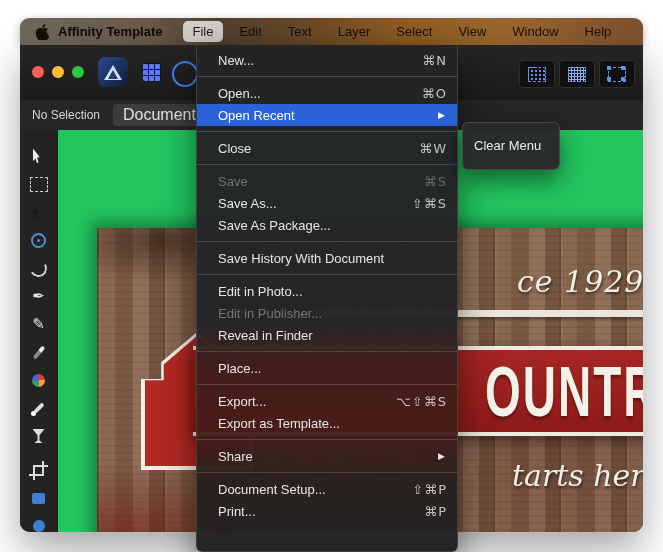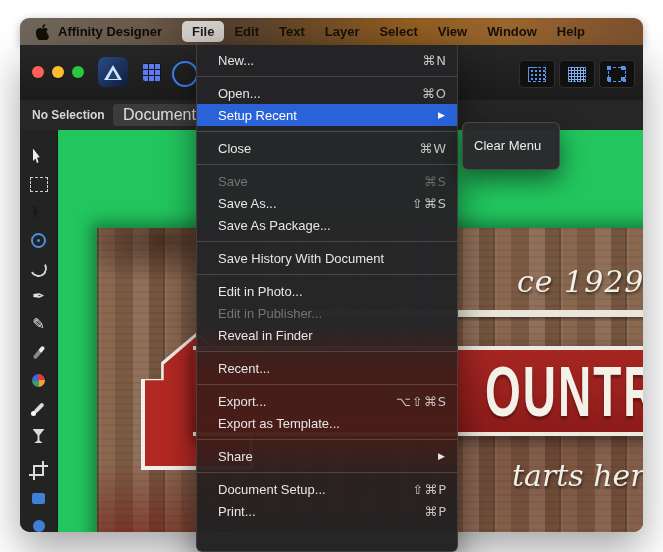--- a/index.html
+++ b/index.html
@@ -6,21 +6,21 @@
   .stage{position:relative;width:663px;height:552px;background:#ffffff;overflow:hidden;
          font-family:"Liberation Sans",sans-serif;-webkit-font-smoothing:antialiased;}
 
   
   .menubar{position:absolute;left:20px;top:18px;width:623px;height:27px;
     border-radius:9px 9px 0 0;display:flex;align-items:center;
     background:linear-gradient(90deg,#6f675c 0%,#6a5a4a 20%,#52402f 32%,#6b4a28 46%,#905d22 62%,#9a672e 78%,#8a5a30 90%,#7c512e 100%);
     box-shadow:0 2px 8px rgba(0,0,0,.28);}
   .apple{margin-left:15px;display:flex;align-items:center;}
   .appname{font-weight:bold;font-size:13px;margin:0 8px 0 9px;color:#0f0b06;}
-  .mb-menus{display:flex;margin-left:12px;font-weight:bold;}
+  .mb-menus{display:flex;gap:6px;margin-left:12px;}
   .mb-item{padding:3px 10px;font-size:13px;color:#17110a;border-radius:5px;}
   .mb-item.active{background:rgba(255,255,255,.74);color:#1d1d1d;}
 
   
   .window{position:absolute;left:20px;top:45px;width:623px;height:487px;background:#1f1f1f;
     border-radius:0 0 10px 10px;overflow:hidden;box-shadow:0 18px 40px rgba(0,0,0,.35);}
   .toolbar{position:absolute;left:0;top:0;width:100%;height:55px;
     background:linear-gradient(#262626,#1b1b1b);border-bottom:1px solid #000;}
   .tl{position:absolute;top:21px;width:12px;height:12px;border-radius:50%;}
   .tl.red{left:12px;background:#ff5f57;}
@@ -39,21 +39,21 @@
   .selgroup{position:absolute;right:8px;top:15px;display:flex;gap:4px;}
   .selbtn{width:34px;height:26px;background:#101010;border:1px solid #2e2e2e;border-radius:4px;
     display:flex;align-items:center;justify-content:center;}
   .selglyph{width:16px;height:13px;border:1px dashed #5a95e8;position:relative;}
   .g1{background:radial-gradient(circle,#5a95e8 1px,transparent 1.3px) 1px 1px/4px 4px;}
   .g2{background:radial-gradient(circle,#8ab4f0 1px,transparent 1.3px) 1px 1px/3px 3px;}
   .g3::before{content:"";position:absolute;left:-2px;top:-2px;width:4px;height:4px;background:#5a95e8;
     box-shadow:14px 0 0 #5a95e8,0 11px 0 #5a95e8,14px 11px 0 #5a95e8;}
 
   .contextbar{position:absolute;left:0;top:55px;width:100%;height:30px;background:#262626;border-bottom:1px solid #101010;}
-  .sel-status{position:absolute;left:12px;top:0;line-height:30px;font-size:12px;color:#d6d6d6;font-weight:bold;}
+  .sel-status{position:absolute;left:12px;top:0;line-height:30px;font-size:12px;color:#d6d6d6;}
   .doc-tab{position:absolute;left:93px;top:4px;width:96px;height:22px;background:#3c3c3c;border-radius:4px;
     color:#e0e0e0;font-size:16px;line-height:22px;padding-left:10px;overflow:hidden;white-space:nowrap;box-sizing:border-box;}
 
   .workarea{position:absolute;left:0;top:85px;right:0;bottom:0;display:flex;}
   .toolpanel{width:38px;background:#232323;border-right:1px solid #161616;padding-top:14px;
     display:flex;flex-direction:column;align-items:center;gap:4px;box-sizing:border-box;}
   .tool{width:30px;height:24px;display:flex;align-items:center;justify-content:center;position:relative;border-radius:4px;flex:none;}
   .tool:nth-child(12){margin-top:6px;}
   .icon-cursor::before{content:"";width:11px;height:15px;background:#ececec;
     clip-path:polygon(0 0,0 84%,23% 66%,36% 98%,50% 92%,37% 60%,62% 58%);}
@@ -139,21 +139,21 @@
 
 <div class="stage">
 
   <div class="menubar">
     <span class="apple">
       <svg width="14" height="16" viewBox="0 0 14 17">
         <path fill="#131008" d="M11.6 9c0-2 1.6-3 1.7-3.1-.9-1.4-2.4-1.6-2.9-1.6-1.2-.1-2.4.7-3 .7-.6 0-1.6-.7-2.6-.7C3.4 4.3 2 5.1 1.2 6.4c-1.6 2.7-.4 6.8 1.1 9 .7 1.1 1.6 2.3 2.8 2.2 1.1 0 1.5-.7 2.9-.7s1.7.7 2.9.7c1.2 0 2-1.1 2.7-2.2.9-1.3 1.2-2.5 1.2-2.6 0 0-2.2-.9-2.2-3.8z"></path>
         <path fill="#131008" d="M9.6 2.9c.6-.7 1-1.7.9-2.7-.9 0-1.9.6-2.5 1.3-.6.6-1 1.6-.9 2.6 1 .1 1.9-.5 2.5-1.2z"></path>
       </svg>
     </span>
-    <span class="appname">Affinity Designer</span>
+    <span class="appname">Affinity Template</span>
     <nav class="mb-menus">
         <span class="mb-item active">File</span>
         <span class="mb-item">Edit</span>
         <span class="mb-item">Text</span>
         <span class="mb-item">Layer</span>
         <span class="mb-item">Select</span>
         <span class="mb-item">View</span>
         <span class="mb-item">Window</span>
         <span class="mb-item">Help</span>
       </nav>
@@ -224,21 +224,21 @@
       <div class="menu-item">
         <span class="mi-label">New...</span>
         <span class="mi-shortcut">⌘N</span>
       </div>
       <div class="menu-sep"></div>
       <div class="menu-item">
         <span class="mi-label">Open...</span>
         <span class="mi-shortcut">⌘O</span>
       </div>
       <div class="menu-item highlighted">
-        <span class="mi-label">Setup Recent</span>
+        <span class="mi-label">Open Recent</span>
         <span class="mi-arrow">▶</span>
       </div>
       <div class="menu-sep"></div>
       <div class="menu-item">
         <span class="mi-label">Close</span>
         <span class="mi-shortcut">⌘W</span>
       </div>
       <div class="menu-sep"></div>
       <div class="menu-item disabled">
         <span class="mi-label">Save</span>
@@ -260,21 +260,21 @@
         <span class="mi-label">Edit in Photo...</span>
       </div>
       <div class="menu-item disabled">
         <span class="mi-label">Edit in Publisher...</span>
       </div>
       <div class="menu-item">
         <span class="mi-label">Reveal in Finder</span>
       </div>
       <div class="menu-sep"></div>
       <div class="menu-item">
-        <span class="mi-label">Recent...</span>
+        <span class="mi-label">Place...</span>
       </div>
       <div class="menu-sep"></div>
       <div class="menu-item">
         <span class="mi-label">Export...</span>
         <span class="mi-shortcut">⌥⇧⌘S</span>
       </div>
       <div class="menu-item">
         <span class="mi-label">Export as Template...</span>
       </div>
       <div class="menu-sep"></div>

